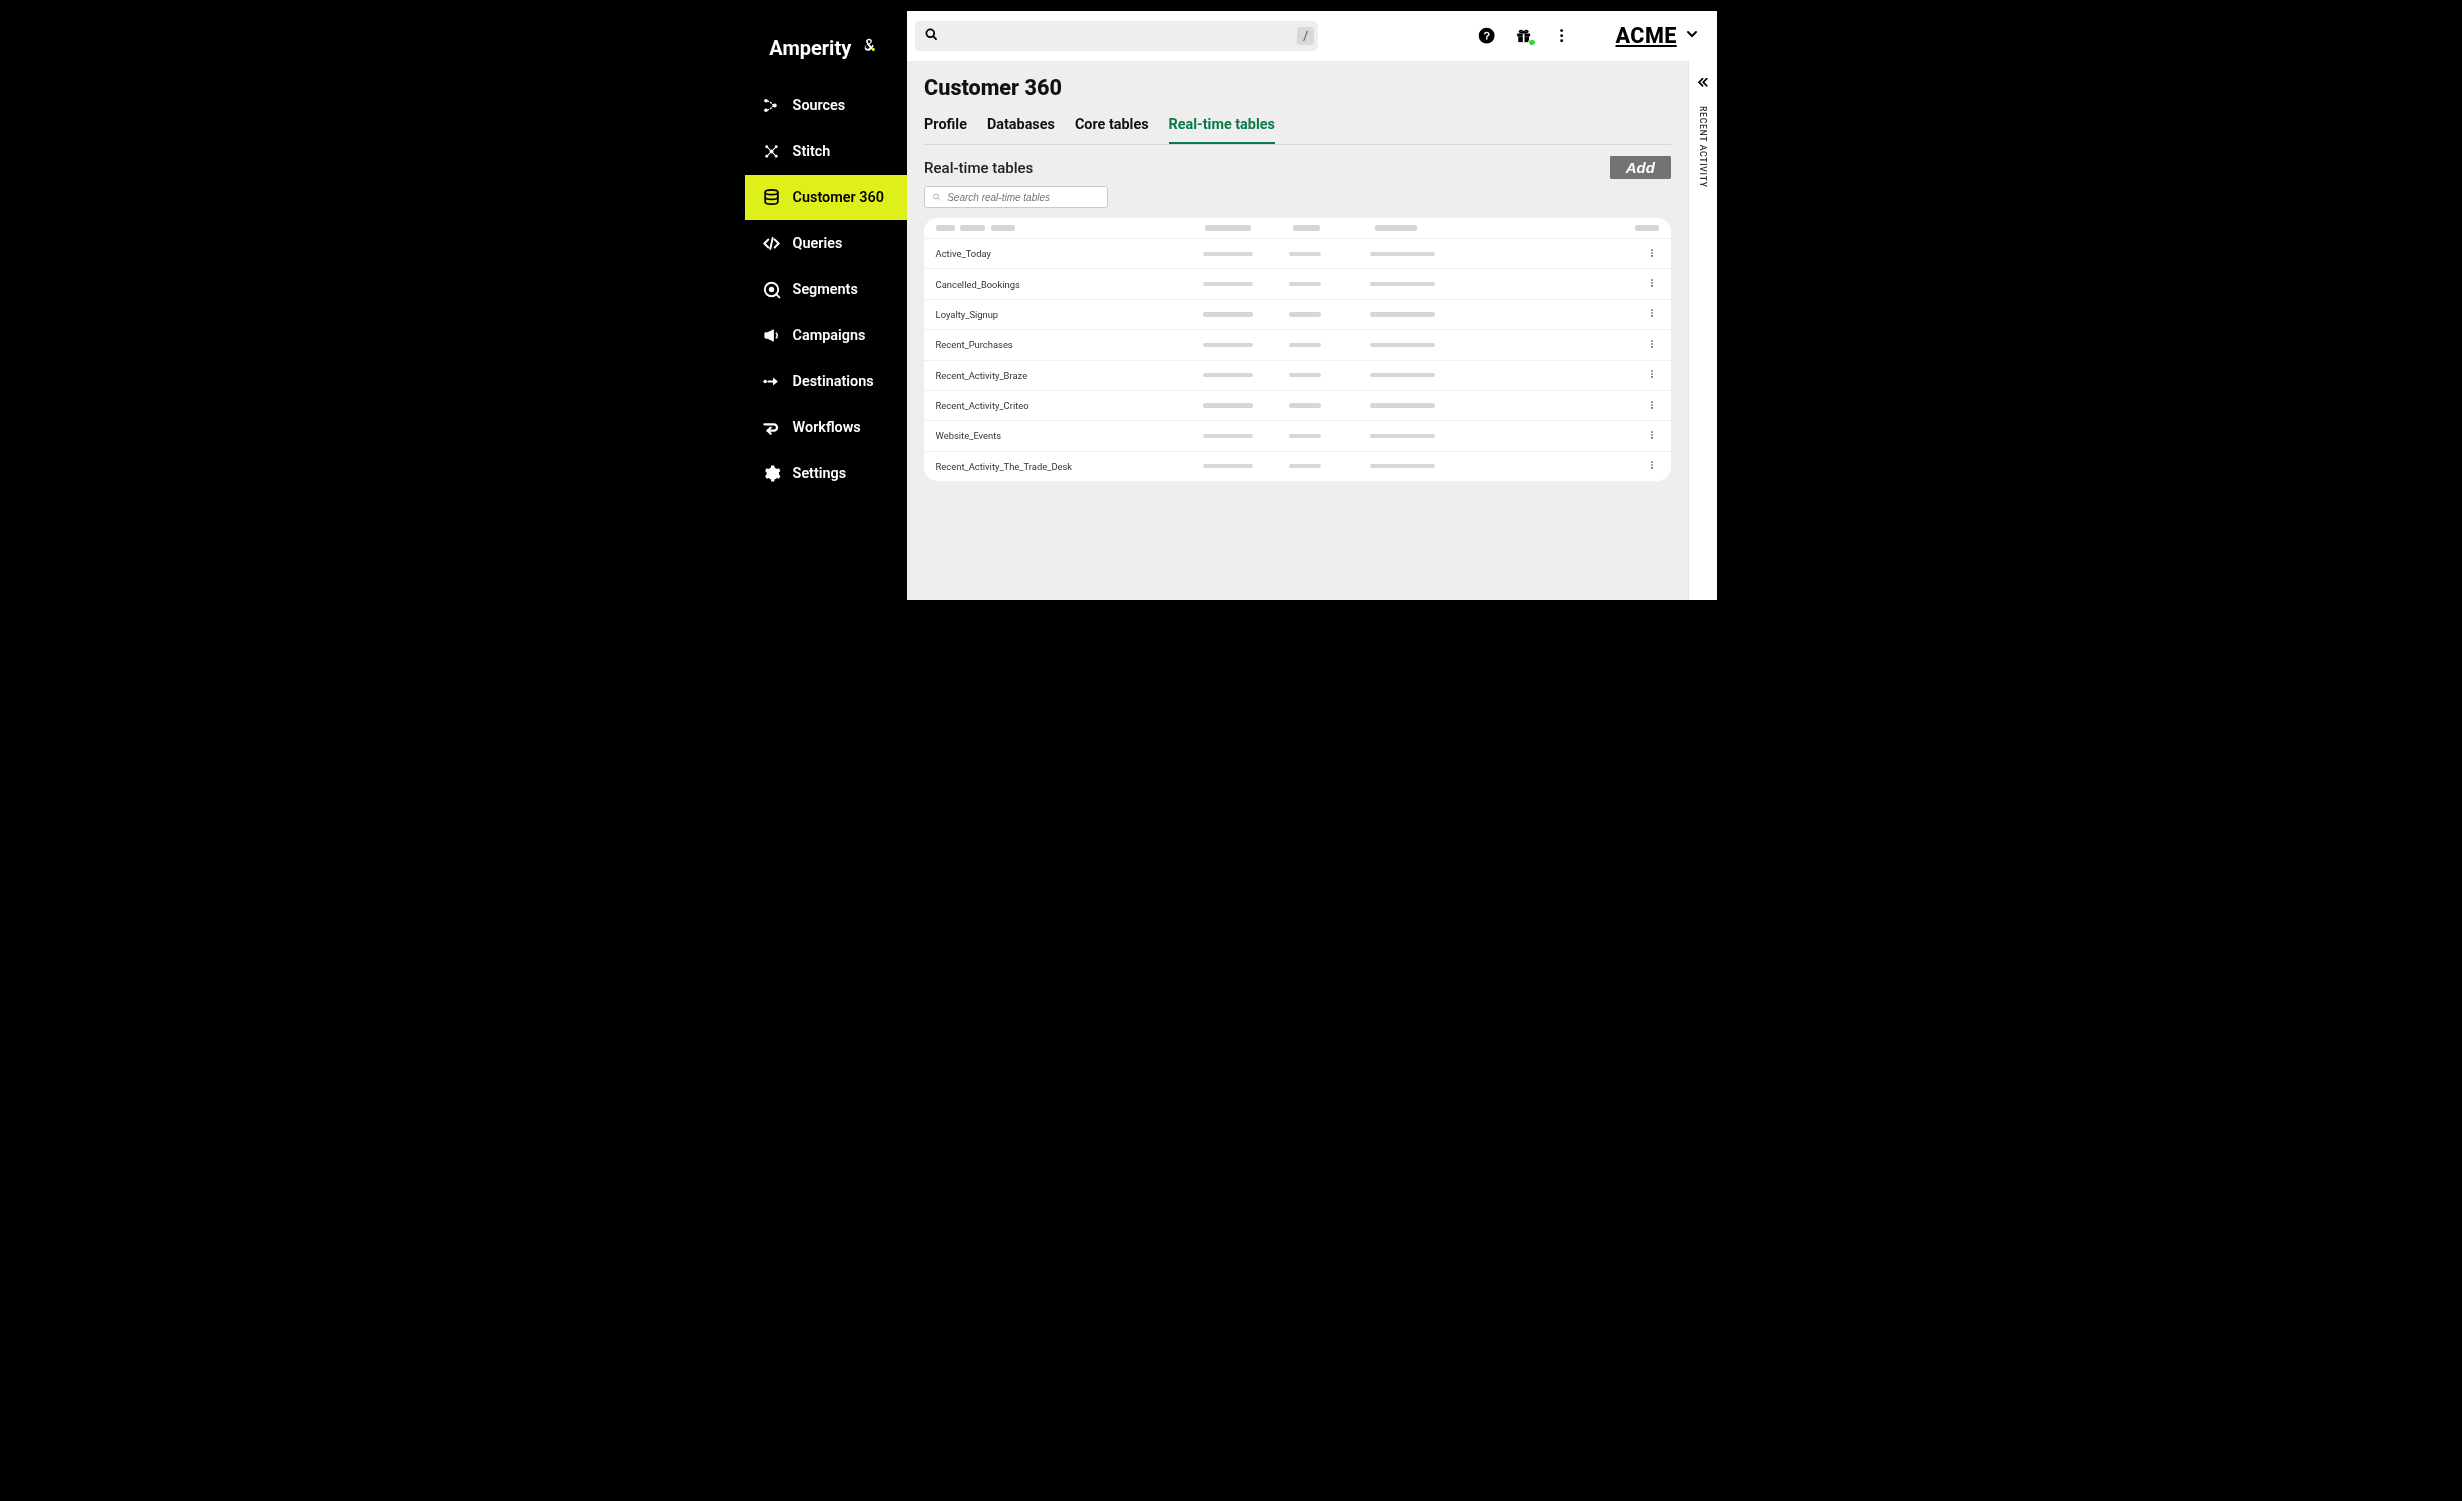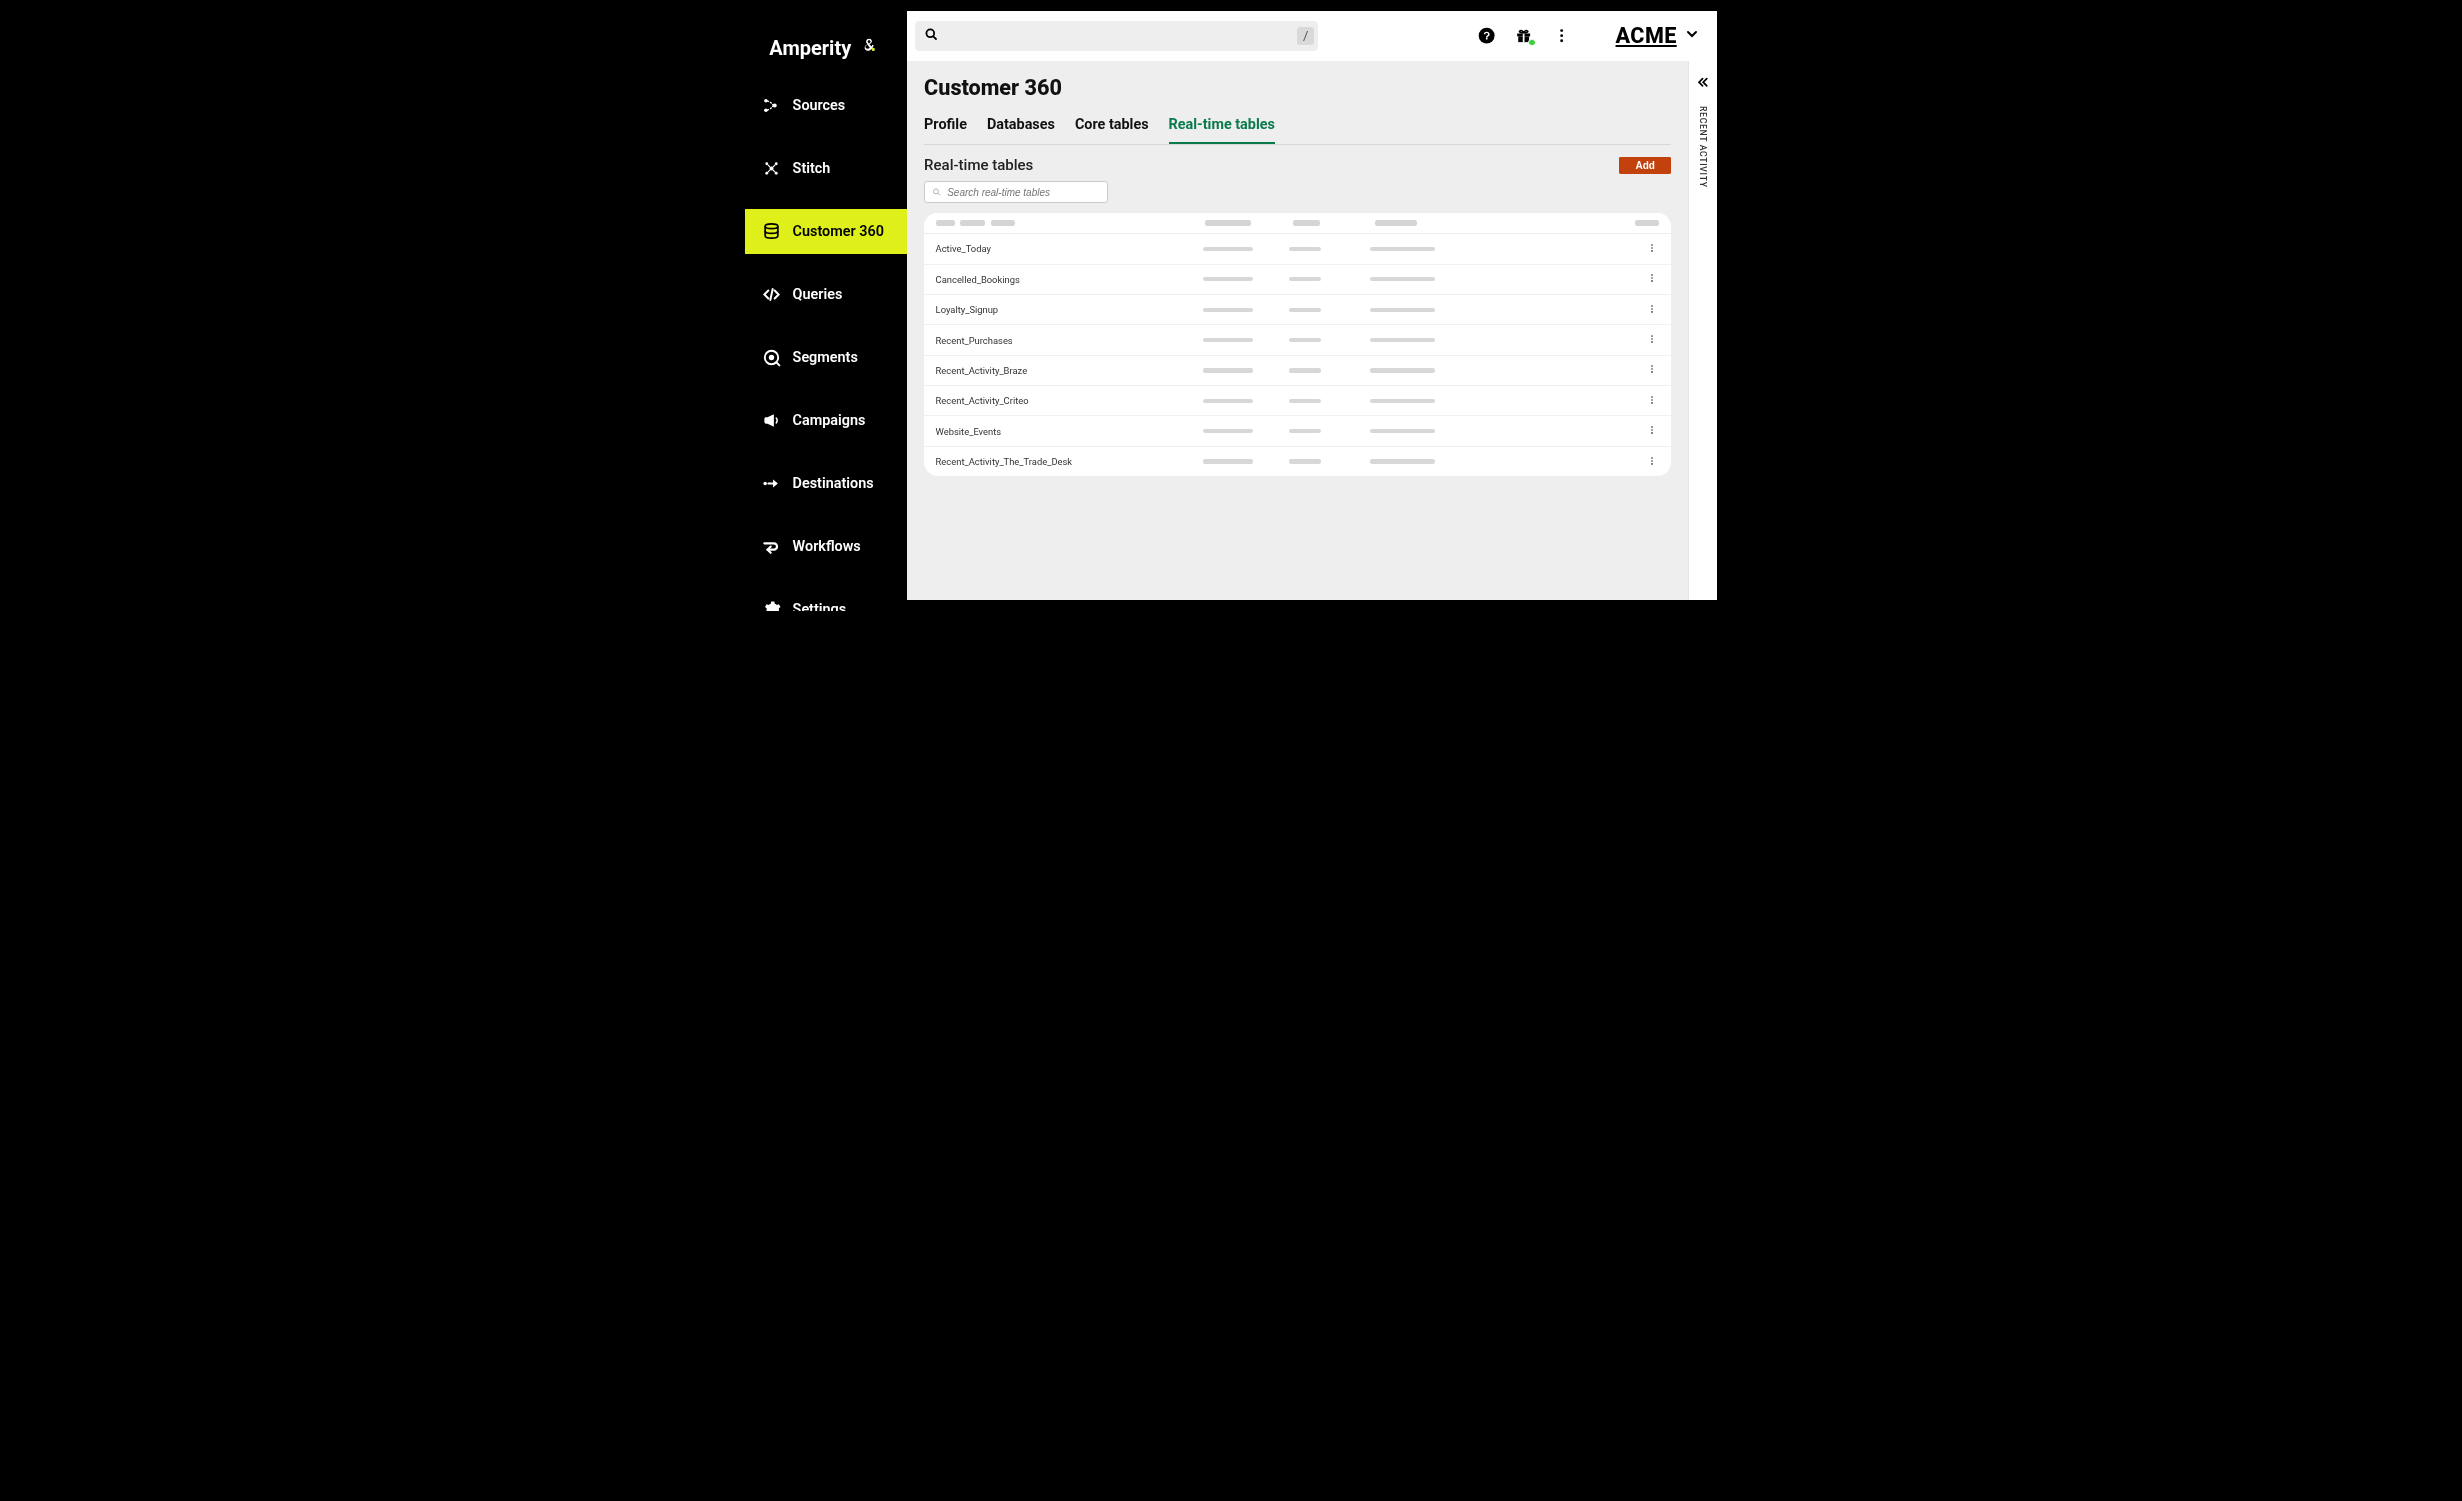--- a/index.html
+++ b/index.html
@@ -5,21 +5,21 @@
   * { box-sizing: border-box; margin: 0; padding: 0; }
   html, body { width: 100%; height: 100%; font-family: -apple-system, BlinkMacSystemFont, "Segoe UI", Roboto, Helvetica, Arial, sans-serif; }
   body { background: #000; display: flex; justify-content: center; align-items: flex-start; }
   .app-frame { width: 994px; height: 611px; background: #000; border-radius: 13px; overflow: hidden; display: flex; position: relative; margin: 0; padding: 10.8px; }
 
   
   .sidebar { width: 162px; background: #000; color: #fff; display: flex; flex-direction: column; padding-top: 24.5px; }
   .brand { display: flex; align-items: center; padding: 0 16px 17.3px 24.5px; }
   .brand-text { font-size: 20px; font-weight: 700; color: #fff; }
   .brand-amp { margin-left: 4.3px; position: relative; }
-  .nav { display: flex; flex-direction: column; gap: 18px; margin-top: 5.8px; }
+  .nav { display: flex; flex-direction: column; gap: 1px; margin-top: 5.8px; }
   .nav-item { display: flex; align-items: center; gap: 11.5px; padding: 13px 17.3px 13px 17.3px; font-size: 14.4px; font-weight: 600; color: #fff; cursor: pointer; }
   .nav-item.active { background: #dfef1a; color: #000; }
   .nav-icon { width: 19px; height: 19px; display: flex; align-items: center; justify-content: center; flex-shrink: 0; }
   .nav-icon svg { width: 19px; height: 19px; }
 
   
   .main { flex: 1; background: #eeeeee; display: flex; flex-direction: column; border-radius: 0; position: relative; }
   .topbar { background: #fff; display: flex; align-items: center; padding: 10px 17.3px 10px 8.6px; gap: 8.6px; }
   .search-wrap { flex: 0 0 403px; background: #eeeeee; border-radius: 4.3px; display: flex; align-items: center; padding: 5.8px 8.6px; position: relative; height: 30px; }
   .search-wrap .slash { background: #d9d9d9; color: #555; padding: 1.4px 5.8px; border-radius: 2.9px; font-size: 13px; position: absolute; right: 4.3px; }
@@ -35,21 +35,21 @@
 
   
   .page { padding: 14.4px 17.3px 17.3px 17.3px; position: relative; }
   .page-title { font-size: 21.6px; font-weight: 800; color: #111; }
   .tabs { display: flex; gap: 20px; margin-top: 16px; border-bottom: 0.7px solid #d7d7d7; }
   .tab { font-size: 14.4px; font-weight: 700; color: #111; padding-bottom: 8.6px; cursor: pointer; border-bottom: 2.2px solid transparent; }
   .tab.active { color: #0a7a4a; border-bottom-color: #0a7a4a; }
 
   .section-head { display: flex; align-items: center; justify-content: space-between; margin-top: 11.5px; }
   .section-title { font-size: 15px; font-weight: 500; color: #222; }
-  .add-btn { background: #c2410c; color: #fff; border: none; padding: 2.9px 16px; font-size: 10px; font-weight: 600; border-radius: 1.4px; cursor: pointer; }
+  .add-btn { background: #737373; color: #fff; border: none; padding: 2.9px 16px; font-size: 15px; font-weight: 600; border-radius: 1.4px; cursor: pointer; font-style: italic; }
 
   .filter-box { margin-top: 7.2px; width: 184px; border: 0.7px solid #c9c9c9; border-radius: 2.9px; display: flex; align-items: center; padding: 4.3px 7.2px; background: #fff; gap: 5.8px; }
   .filter-box input { border: none; outline: none; font-size: 10px; font-style: italic; color: #888; width: 100%; }
   .filter-box svg { color: #aaa; }
 
   .table { margin-top: 10px; background: #fff; border-radius: 14px; overflow: hidden; }
   .thead { display: flex; align-items: center; padding: 7.2px 11.5px; border-bottom: 0.7px solid #eee; background: #fff; }
   .th-skel { height: 5.8px; background: #d5d5d5; border-radius: 2.2px; }
   .th1 { width: 19px; margin-right: 5.8px; }
   .th2 { width: 24.5px; margin-right: 5.8px; }

